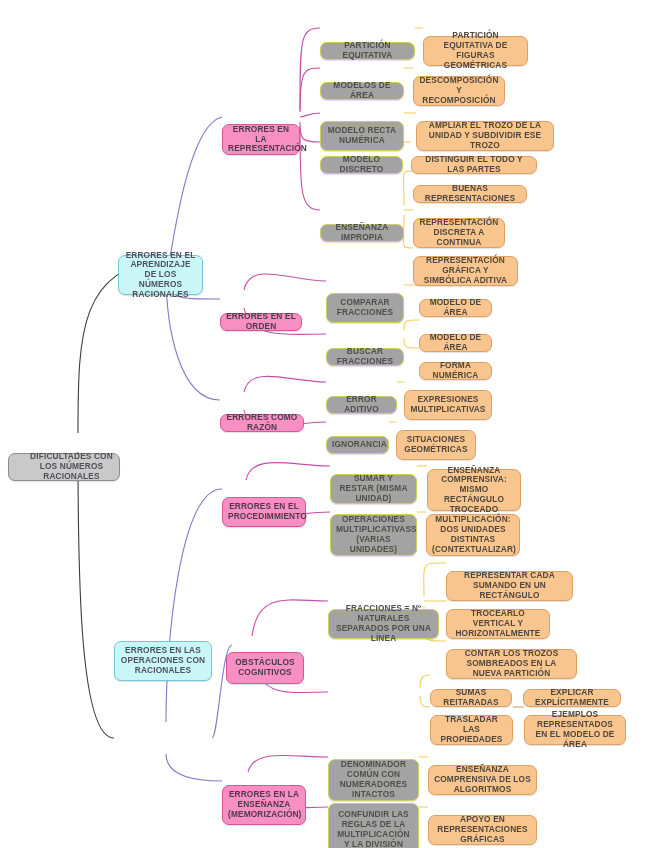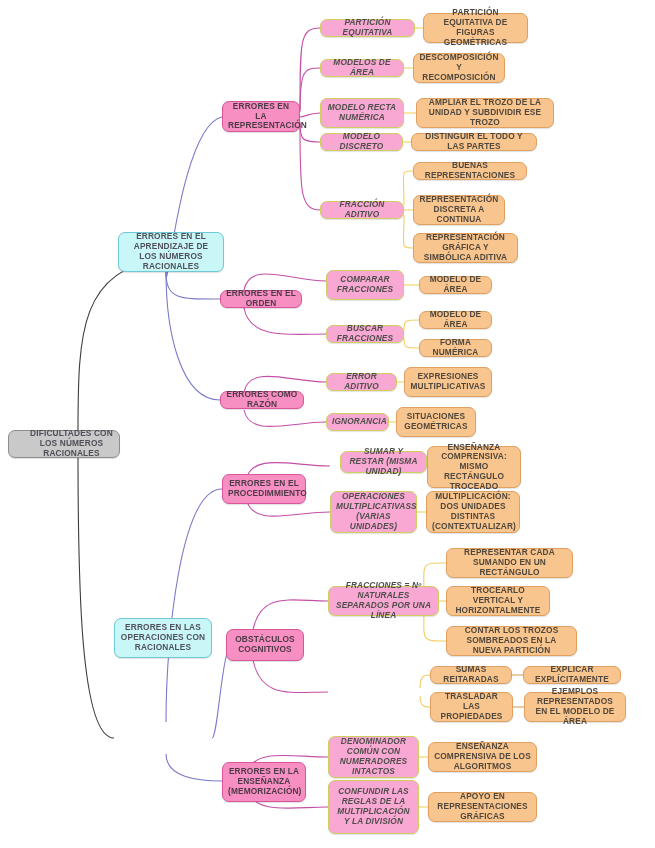--- a/index.html
+++ b/index.html
@@ -33,20 +33,21 @@
     justify-content: center;
     text-align: center;
     border-radius: 7px;
     border: 1px solid rgba(0,0,0,0.25);
     font-weight: bold;
     letter-spacing: 0.15px;
     line-height: 1.18;
     color: #4a4a55;
     padding: 2px 5px;
     box-shadow: 0 1px 1px rgba(0,0,0,0.12);
+    margin-top: 23px;
   }
   .node span { display: block; width: 100%; }
 
   .lvl-root {
     background: #c9c9c9;
     border-color: #8d8d8d;
     color: #4e4e57;
     font-size: 8.3px;
   }
   .lvl-1 {
@@ -55,25 +56,24 @@
     color: #50505c;
     font-size: 8.3px;
   }
   .lvl-2 {
     background: #f78fc2;
     border-color: #d9549b;
     color: #4b3a46;
     font-size: 8.3px;
   }
   .lvl-3 {
-    background: #f9a8d4;
+    background: #a3a3a3;
     border-color: #cfcf5e;
     color: #4e4e4a;
     font-size: 8.3px;
-    font-style: italic;
   }
   .lvl-4 {
     background: #f9c58e;
     border-color: #e0a05f;
     color: #4f463c;
     font-size: 8.3px;
   }
 </style>
 </head>
 <body>
@@ -145,21 +145,21 @@
 
       <path stroke="#f2cf63" d="M419,757 L428,757"></path>
       <path stroke="#f2cf63" d="M419,807 L428,807"></path>
     </g>
   </svg>
 
   <div class="node lvl-root" style="left:8px; top:430px; width:112px; height:28px;padding-left:20px;">
     <span>DIFICULTADES CON LOS NÚMEROS RACIONALES</span>
   </div>
 
-  <div class="node lvl-1" style="left:118px; top:232px; width:106px; height:40px;">
+  <div class="node lvl-1" style="left:118px; top:232px; width:85px; height:40px;">
     <span>ERRORES EN EL APRENDIZAJE DE LOS NÚMEROS RACIONALES</span>
   </div>
   <div class="node lvl-1" style="left:114px; top:618px; width:98px; height:40px;">
     <span>ERRORES EN LAS OPERACIONES CON RACIONALES</span>
   </div>
 
   <div class="node lvl-2" style="left:222px; top:101px; width:78px; height:31px;">
     <span>ERRORES EN LA REPRESENTACIÓN</span>
   </div>
   <div class="node lvl-2" style="left:220px; top:290px; width:82px; height:18px;">
@@ -185,21 +185,21 @@
   <div class="node lvl-3" style="left:320px; top:59px; width:84px; height:18px;">
     <span>MODELOS DE ÁREA</span>
   </div>
   <div class="node lvl-3" style="left:320px; top:98px; width:84px; height:30px;">
     <span>MODELO RECTA NUMÉRICA</span>
   </div>
   <div class="node lvl-3" style="left:320px; top:133px; width:83px; height:18px;">
     <span>MODELO DISCRETO</span>
   </div>
   <div class="node lvl-3" style="left:320px; top:201px; width:84px; height:18px;">
-    <span>FRACCIÓN ADITIVO</span>
+    <span>ENSEÑANZA IMPROPIA</span>
   </div>
 
   <div class="node lvl-4" style="left:423px; top:13px; width:105px; height:30px;">
     <span>PARTICIÓN EQUITATIVA DE FIGURAS GEOMÉTRICAS</span>
   </div>
   <div class="node lvl-4" style="left:413px; top:53px; width:92px; height:30px;">
     <span>DESCOMPOSICIÓN Y RECOMPOSICIÓN</span>
   </div>
   <div class="node lvl-4" style="left:416px; top:98px; width:138px; height:30px;">
     <span>AMPLIAR EL TROZO DE LA UNIDAD Y SUBDIVIDIR ESE TROZO</span>
@@ -239,21 +239,21 @@
   <div class="node lvl-4" style="left:404px; top:367px; width:88px; height:30px;">
     <span>EXPRESIONES MULTIPLICATIVAS</span>
   </div>
   <div class="node lvl-3" style="left:326px; top:413px; width:63px; height:18px;">
     <span>IGNORANCIA</span>
   </div>
   <div class="node lvl-4" style="left:396px; top:407px; width:80px; height:30px;">
     <span>SITUACIONES GEOMÉTRICAS</span>
   </div>
 
-  <div class="node lvl-3" style="left:340px; top:451px; width:87px; height:22px;">
+  <div class="node lvl-3" style="left:330px; top:451px; width:87px; height:30px;">
     <span>SUMAR Y RESTAR (MISMA UNIDAD)</span>
   </div>
   <div class="node lvl-4" style="left:427px; top:446px; width:94px; height:42px;">
     <span>ENSEÑANZA COMPRENSIVA: MISMO RECTÁNGULO TROCEADO</span>
   </div>
   <div class="node lvl-3" style="left:330px; top:491px; width:87px; height:42px;">
     <span>OPERACIONES MULTIPLICATIVASS (VARIAS UNIDADES)</span>
   </div>
   <div class="node lvl-4" style="left:426px; top:491px; width:94px; height:42px;">
     <span>MULTIPLICACIÓN: DOS UNIDADES DISTINTAS (CONTEXTUALIZAR)</span>

